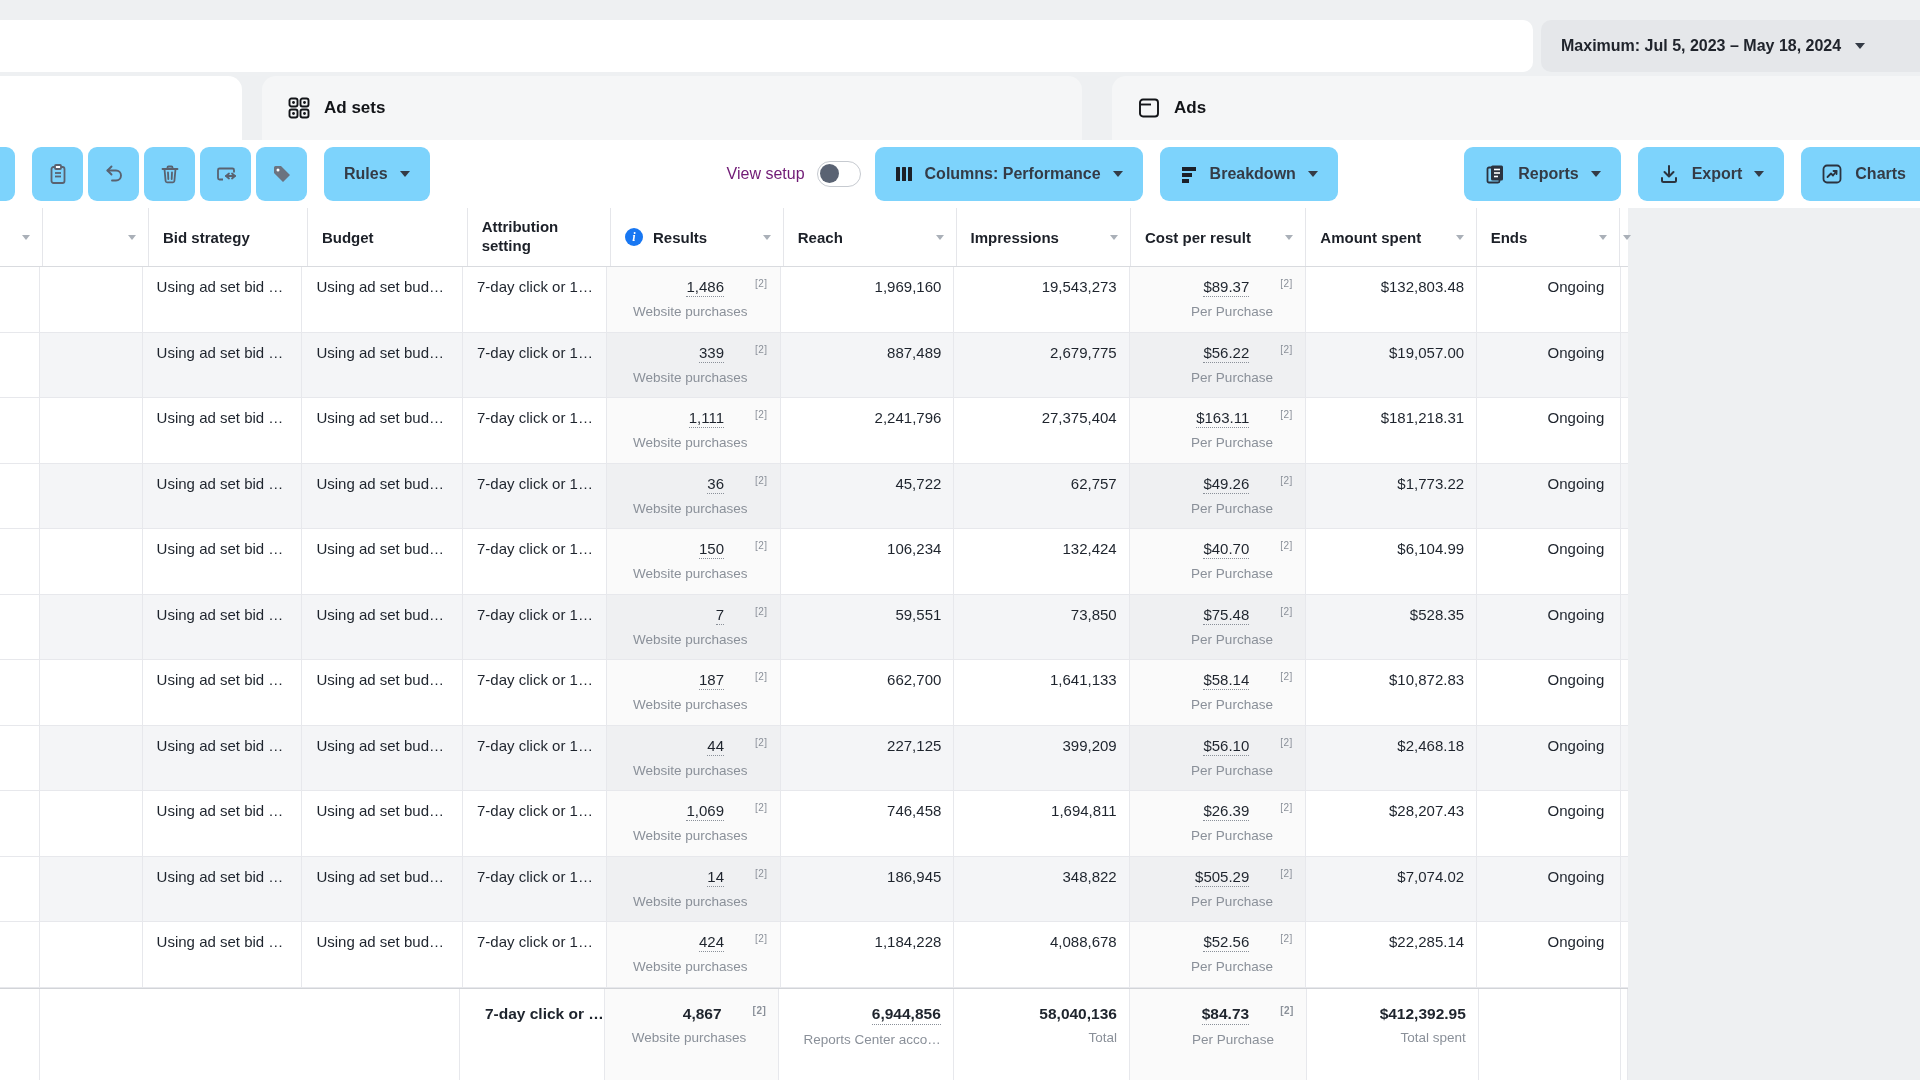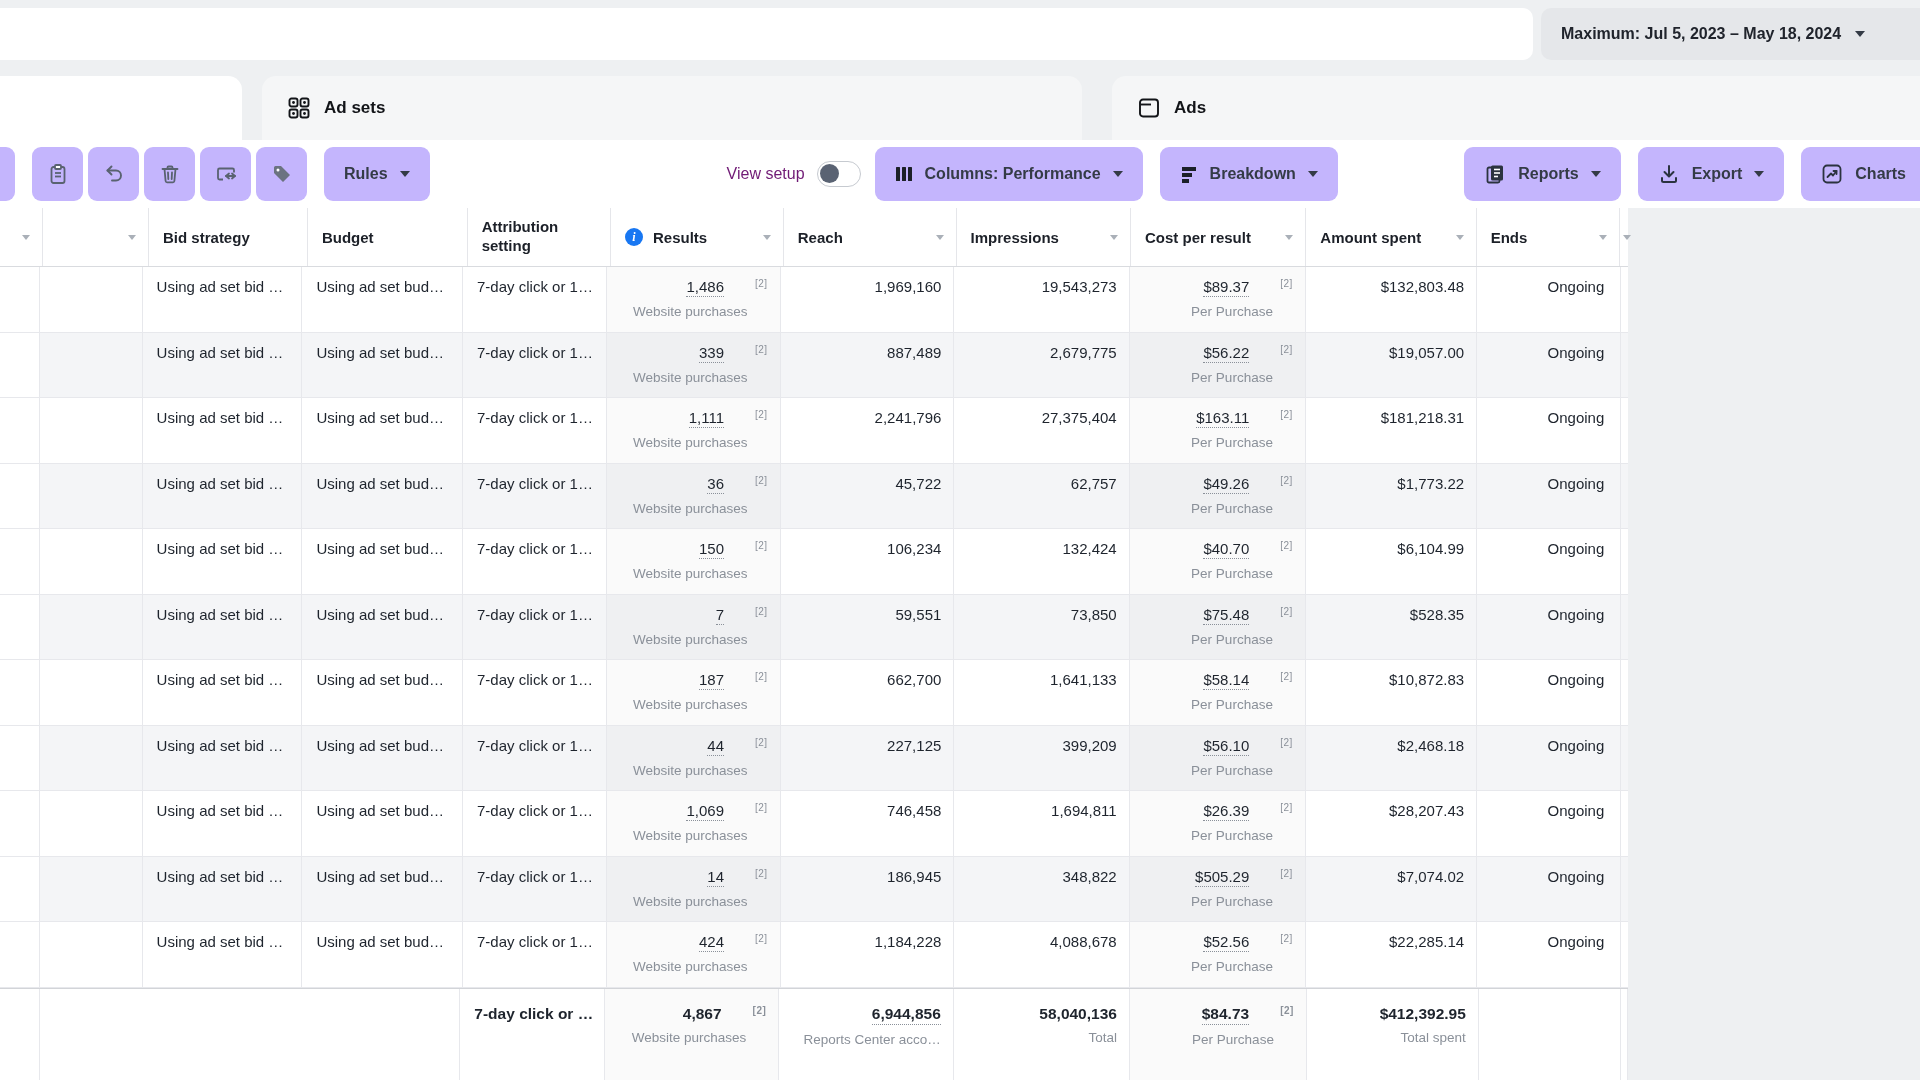--- a/index.html
+++ b/index.html
@@ -1,37 +1,37 @@
 <!DOCTYPE html>
 <html><head>
 <meta charset="utf-8">
 <style>
   * { box-sizing: border-box; margin: 0; padding: 0; }
   html,body { width:1920px; height:1080px; }
   body { font-family: "Liberation Sans", sans-serif; background:#eef0f2; overflow:hidden; }
   .screen { position:relative; width:1920px; height:1080px; background:#eef0f2; }
 
   
-  .topbar { position:absolute; left:0; top:0; width:1920px; height:66px; }
+  .topbar { position:absolute; left:0; top:12px; width:1920px; height:66px; }
   .searchbar { position:absolute; left:-24px; top:8px; width:1557px; height:52px; background:#ffffff; border-radius:10px; }
   .datepill { position:absolute; left:1541px; top:8px; width:400px; height:52px; background:#e5e7ea; border-radius:10px; display:flex; align-items:center; padding:0 20px; gap:14px; }
   .datepill .dtext { font-size:16px; font-weight:700; color:#20242c; white-space:nowrap; }
 
   
   .tabsrow { position:absolute; left:0; top:66px; width:1920px; height:74px; }
   .tab { position:absolute; top:10px; height:64px; border-radius:14px 14px 0 0; }
   .tab-active { left:-24px; width:266px; background:#ffffff; }
   .tab-inactive { background:#f5f6f7; display:flex; align-items:center; padding-left:26px; gap:14px; }
   .tab-adsets { left:262px; width:820px; }
   .tab-ads { left:1112px; width:828px; }
   .tab-label { font-size:17px; font-weight:700; color:#121418; }
 
   
   .toolbar { position:absolute; left:0; top:140px; width:1920px; height:68px; background:#ffffff; display:flex; align-items:center; }
-  .tbtn { height:54px; background:#c4b5fd; border-radius:9px; display:flex; align-items:center; justify-content:center; flex:none; }
+  .tbtn { height:54px; background:#7dd3fc; border-radius:9px; display:flex; align-items:center; justify-content:center; flex:none; }
   .tbtn.icononly { width:51px; }
   .tbtn.sliver { width:52px; margin-left:-37px; }
   .gap5 { margin-left:5px; } .gap17 { margin-left:17px; }
   .tbtn.textbtn { padding:0 20px; gap:12px; font-size:16px; font-weight:700; color:#343b46; }
   .viewsetup { display:flex; align-items:center; gap:12px; margin-left:297px; }
   .viewsetup .vslabel { font-size:16px; color:#701a75; }
   .toggle { width:44px; height:26px; border-radius:13px; background:#ffffff; border:1.5px solid #c6cad0; position:relative; }
   .toggle .knob { position:absolute; left:2px; top:2px; width:19px; height:19px; border-radius:50%; background:#5a6373; }
   .caret { width:0; height:0; border-left:5.5px solid transparent; border-right:5.5px solid transparent; border-top:6.5px solid #343b46; flex:none; }
   .sortcaret { width:0; height:0; border-left:4.5px solid transparent; border-right:4.5px solid transparent; border-top:5.5px solid #aab0b8; flex:none; }
@@ -55,21 +55,21 @@
   .dotted { border-bottom:1.5px dotted #8a9099; padding-bottom:1px; }
   .hl { background:rgba(28,32,40,0.022); }
   .ca { width:47px; background:#ffffff; }
   .cb { width:123px; } .cbid { width:188px; } .cbud { width:189px; } .cattr { width:169px; }
   .cres { width:205px; } .creach { width:205px; } .cimp { width:207px; } .ccost { width:208px; }
   .cspent { width:202px; } .cends { width:169px; } .cx { width:8px; border-right:none; }
   .tfoot { display:flex; height:93px; background:#ffffff; border-top:1px solid #d2d4d8; }
   .fc { border-right:1px solid #e7e8ec; padding-top:16px; font-size:15.5px; color:#1e242d; }
   .fc .vline { font-weight:700; }
   .fmerged { width:500px; }
-  .fbold { font-weight:700; white-space:nowrap; padding-left:14px; }
+  .fbold { font-weight:700; white-space:nowrap; padding-left:14px;text-align:right; }
   .infoicon { width:18px; height:18px; border-radius:50%; background:#1877f2; color:#fff; font-size:12px; font-weight:700; font-family:"Liberation Serif", serif; font-style:italic; display:flex; align-items:center; justify-content:center; margin-right:10px; flex:none; }
 </style>
 </head>
 <body>
 
 <div class="screen">
 
   <div class="topbar">
     <div class="searchbar"></div>
     <div class="datepill">

